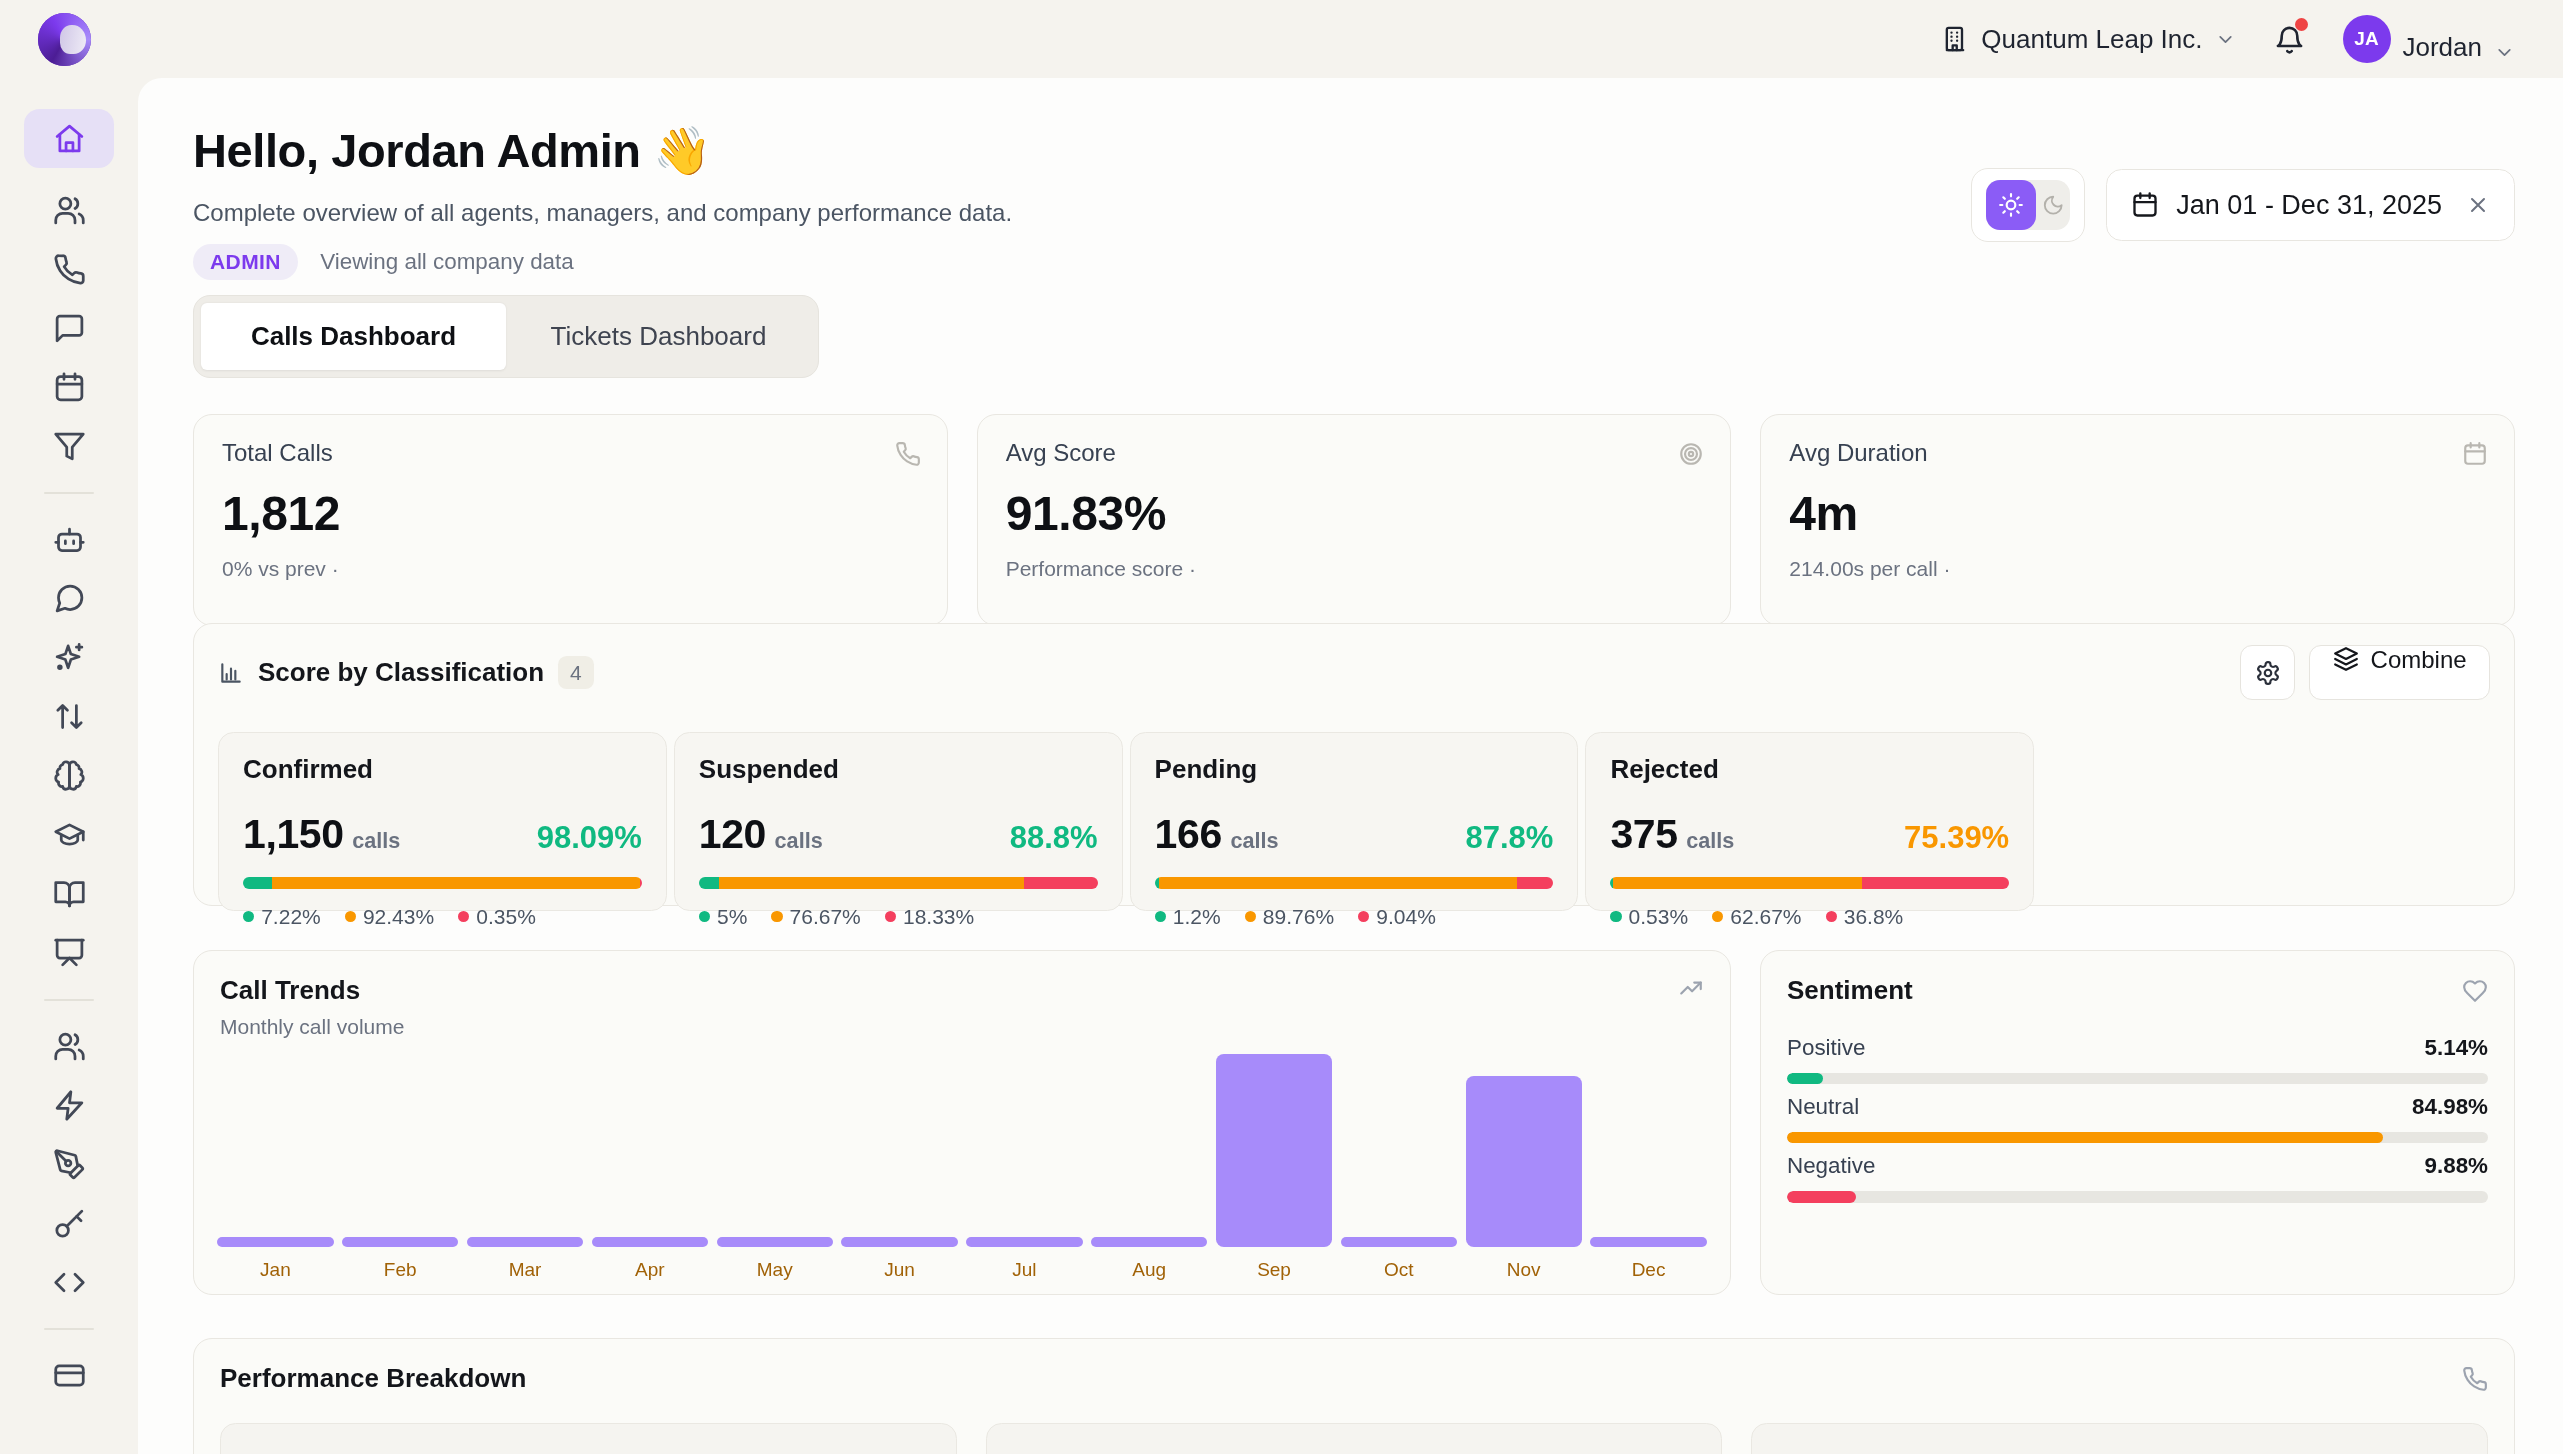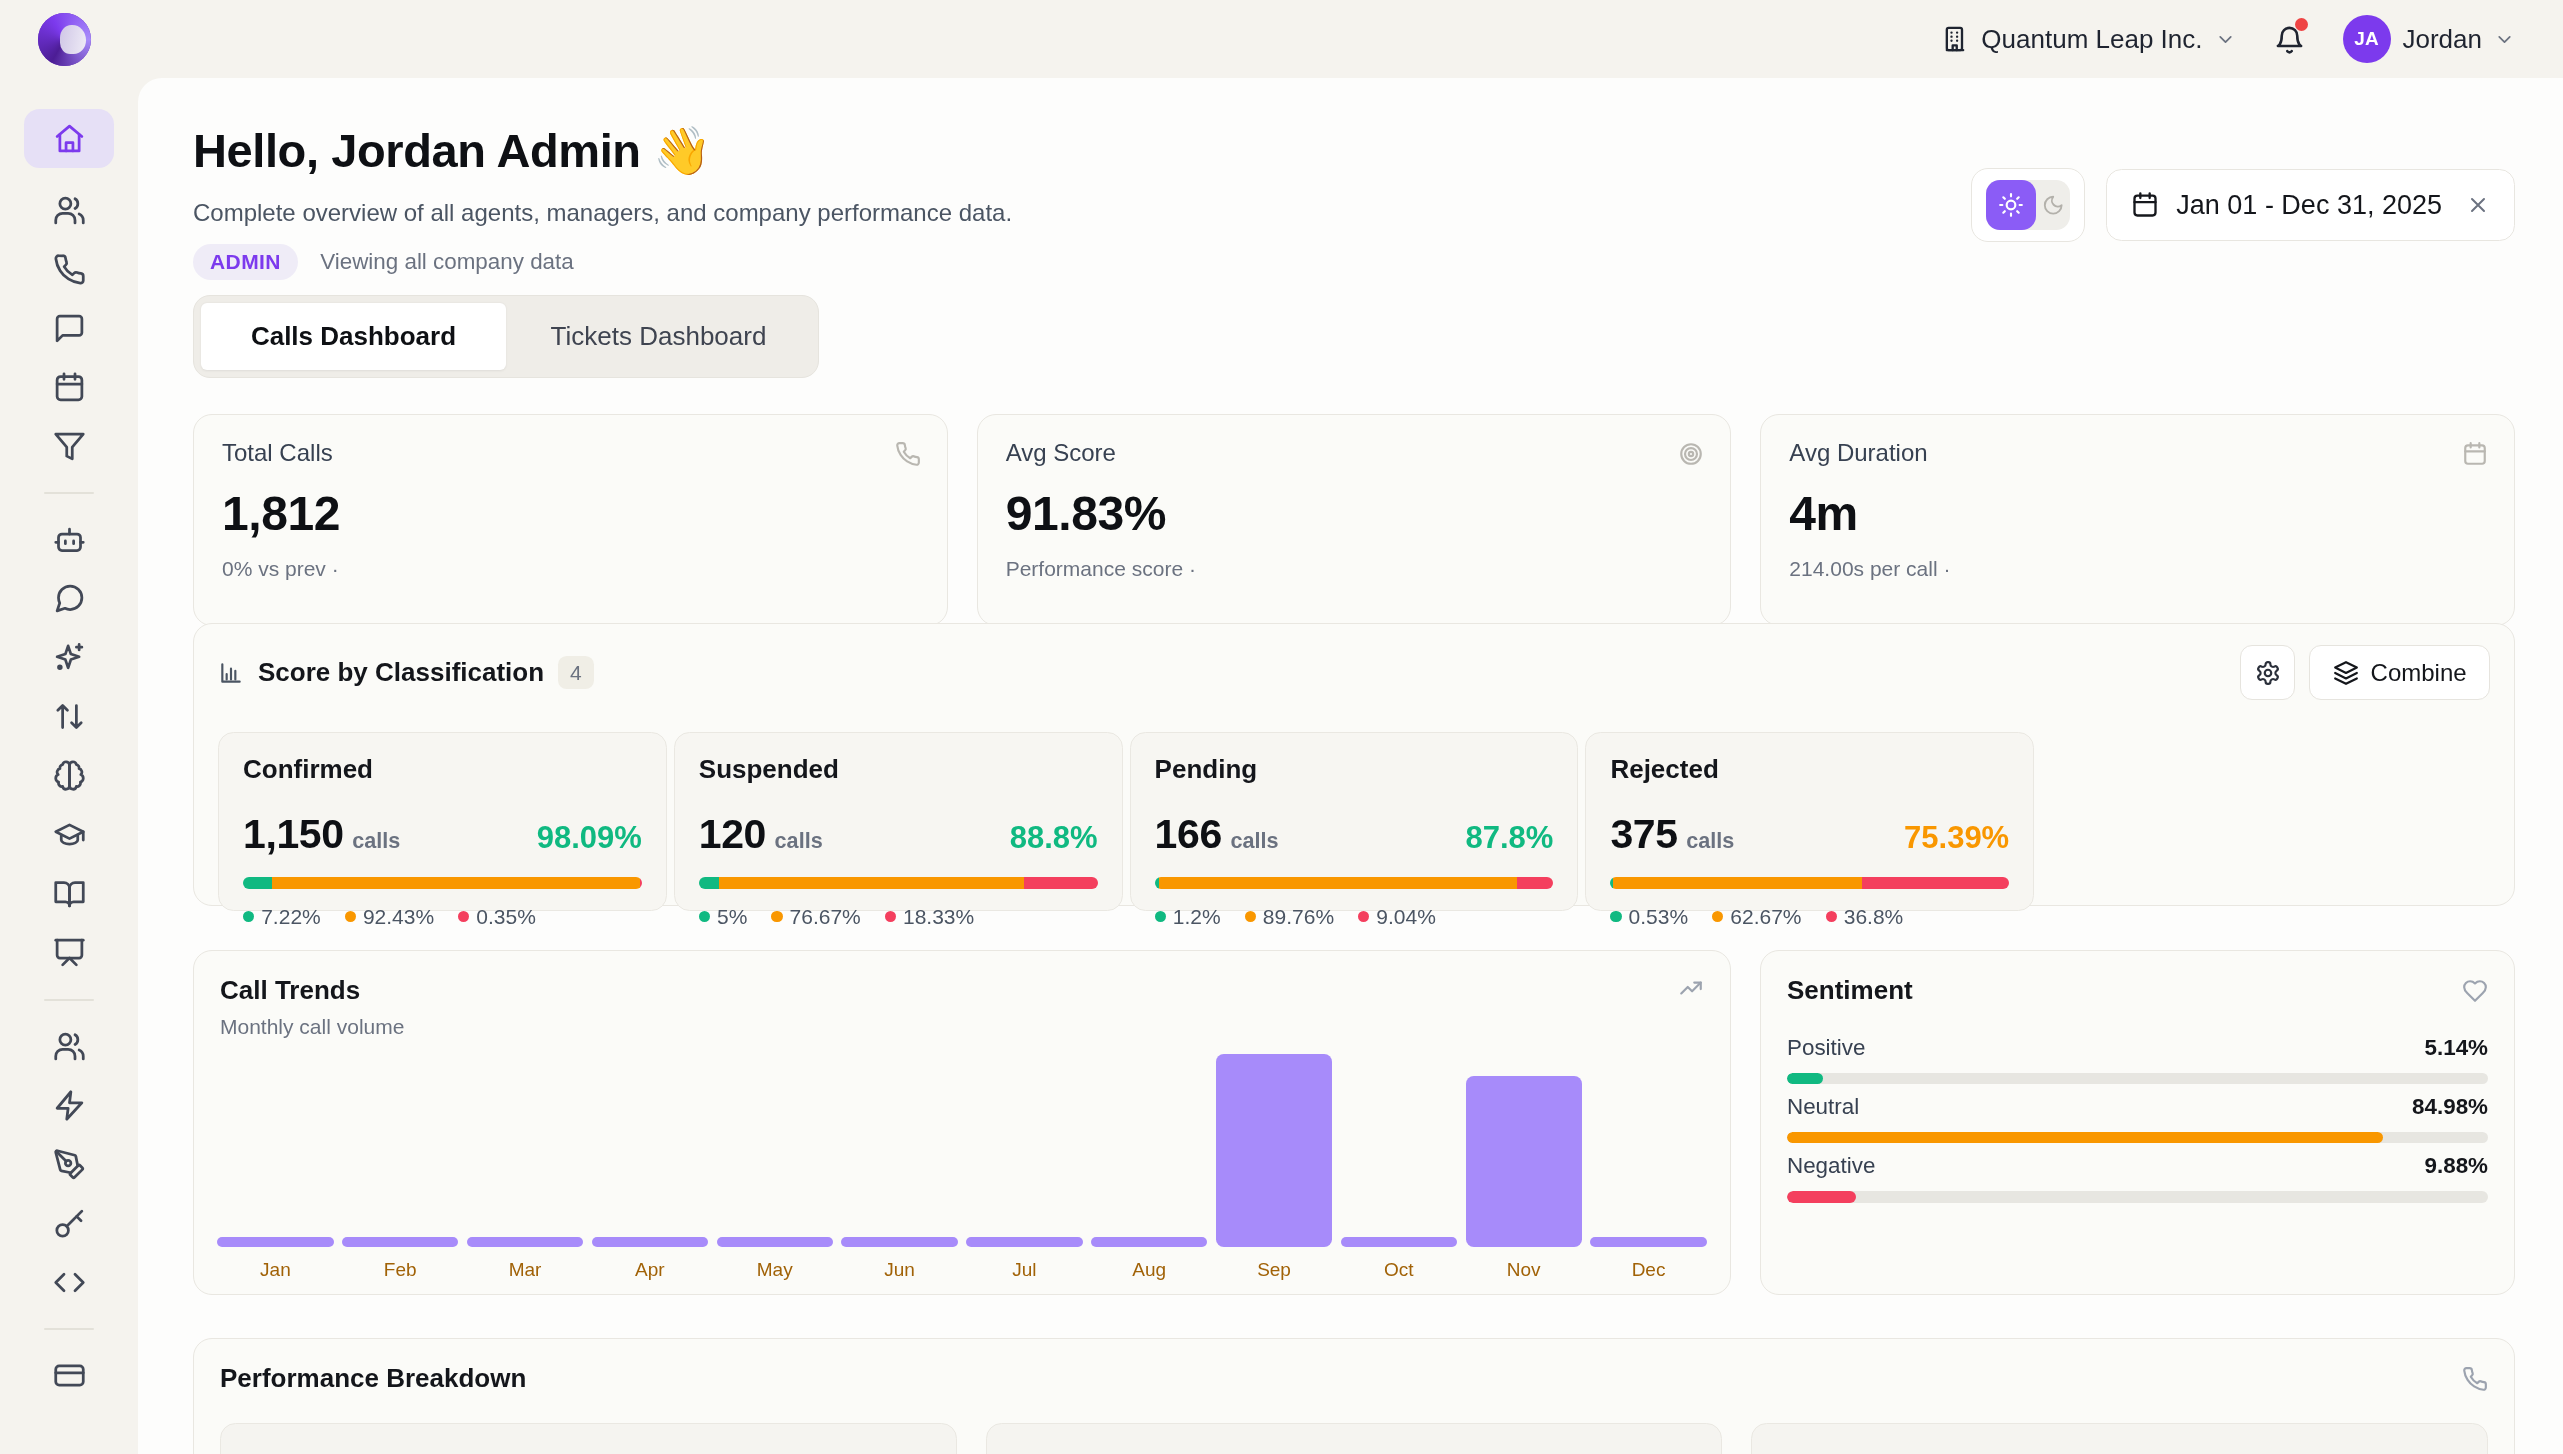--- a/index.html
+++ b/index.html
@@ -15,21 +15,21 @@
   .topbar{position:absolute;left:0;top:0;width:100%;height:78px;display:flex;align-items:center;padding:0 48px 0 38px;box-sizing:border-box}
   .logo{width:53px;height:53px;border-radius:50%;background:#5b21b6;position:relative;overflow:hidden}
   .logo:before{content:"";position:absolute;inset:0;background:conic-gradient(from 210deg,#4c1d95,#7c3aed,#a78bfa,#4c1d95)}
   .logo:after{content:"";position:absolute;left:22.4px;top:12px;width:26px;height:29px;border-radius:50% 60% 55% 45%;background:linear-gradient(100deg,#cfc6e6,#efecf6)}
   .top-right{margin-left:auto;display:flex;align-items:center;gap:38px}
   .company{display:flex;align-items:center;gap:12px;font-size:26px;font-weight:500;color:#1f2430;cursor:pointer}
   .company .bic{width:28px;height:28px;color:#1f2430}
   .chev{width:21px;height:21px;color:#6b7280}
   .bell-wrap{position:relative;width:31px;height:31px;color:#1f2430;cursor:pointer}
   .bell-dot{position:absolute;right:-3.4px;top:-5.2px;width:13px;height:13px;border-radius:50%}
-  .user{display:flex;align-items:center;gap:12px;cursor:pointer}
+  .user{display:flex;align-items:flex-end;gap:12px;cursor:pointer}
   .avatar{width:48px;height:48px;border-radius:50%;display:flex;align-items:center;justify-content:center;color:#fff;font-size:19px;font-weight:700}
   .user-name{font-size:26px;font-weight:500;color:#1f2430}
 
   
   .sidebar{position:absolute;left:0;top:78px;width:138px;bottom:0;display:flex;flex-direction:column;align-items:center;padding-top:31px;gap:26px;box-sizing:border-box}
   .side-item{width:33px;height:33px;color:#424856;cursor:pointer;display:flex;align-items:center;justify-content:center;flex:0 0 auto}
   .side-item.active{width:90px;height:59px;border-radius:15.5px;background:#e6e0f6;color:#7c3aed}
   .side-item.active .ic{width:33px;height:33px}
   .side-div{width:50px;height:1.7px;background:#e3e1d9;border-radius:0.9px;margin:3.4px 0;flex:0 0 auto}
 
@@ -71,21 +71,21 @@
 
   
   .classif{position:absolute;left:55px;right:48px;top:545px;height:283px;box-sizing:border-box;background:#fbfbf8;border:1.3px solid #e9e7e1;border-radius:19px;padding:21px 24px}
   .classif-head{display:flex;align-items:center;gap:14px}
   .classif-head .bch{width:26px;height:26px;color:#4b5563}
   .classif-title{font-size:26px;font-weight:600;color:#14161b}
   .count-badge{background:#f0eee6;color:#6b7280;font-size:21px;padding:4.3px 12px;border-radius:8.6px}
   .classif-actions{margin-left:auto;display:flex;gap:14px}
   .icon-btn{width:53px;height:53px;background:#fff;border:1.3px solid #e6e4de;border-radius:12px;display:flex;align-items:center;justify-content:center;color:#2a2f3a;cursor:pointer}
   .icon-btn .ic{width:26px;height:26px}
-  .combine-btn{height:53px;background:#fff;border:1.3px solid #e6e4de;border-radius:12px;display:flex;align-items:center;gap:12px;padding:0 22.4px;font-size:24px;font-weight:500;color:#14161b;cursor:pointer}
+  .combine-btn{height:53px;background:#fff;border:1.3px solid #e6e4de;border-radius:12px;display:flex;align-items:flex-start;gap:12px;padding:0 22.4px;font-size:24px;font-weight:500;color:#14161b;cursor:pointer}
   .combine-btn .ic{width:26px;height:26px}
   .class-cards{margin-top:32px;display:grid;grid-template-columns:repeat(5,1fr);gap:7px}
   .cc{background:#f7f6f2;border:1.3px solid #eae8e2;border-radius:15.5px;padding:21px 24px;height:179px;box-sizing:border-box}
   .cc-title{font-size:26px;font-weight:600;color:#14161b}
   .cc-mid{display:flex;align-items:baseline;justify-content:space-between;margin-top:26px}
   .cc-calls{font-size:41px;font-weight:800;color:#0e1014;letter-spacing:-0.4px}
   .cc-calls small{font-size:21.6px;font-weight:700;color:#6b7280;margin-left:8.6px;letter-spacing:0}
   .cc-score{font-size:31px;font-weight:700}
   .cc-bar{margin-top:19px;height:12px;border-radius:6px;overflow:hidden;display:flex}
   .cc-bar span{height:100%}

